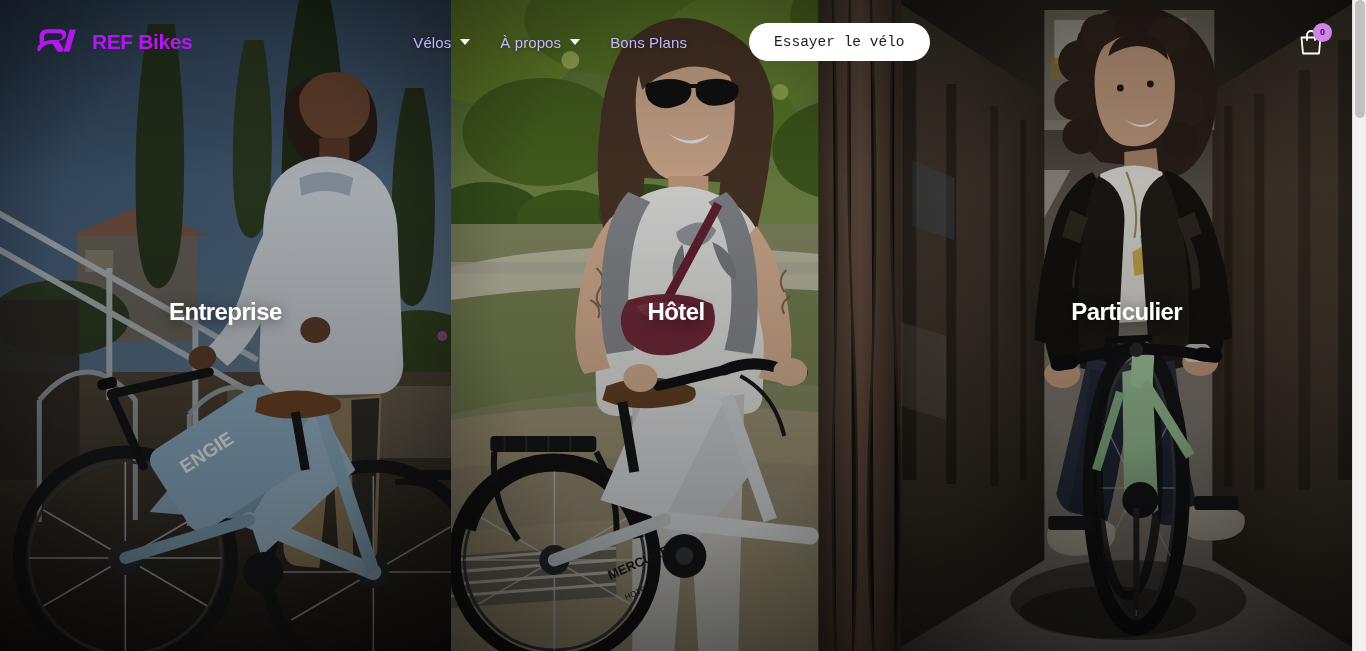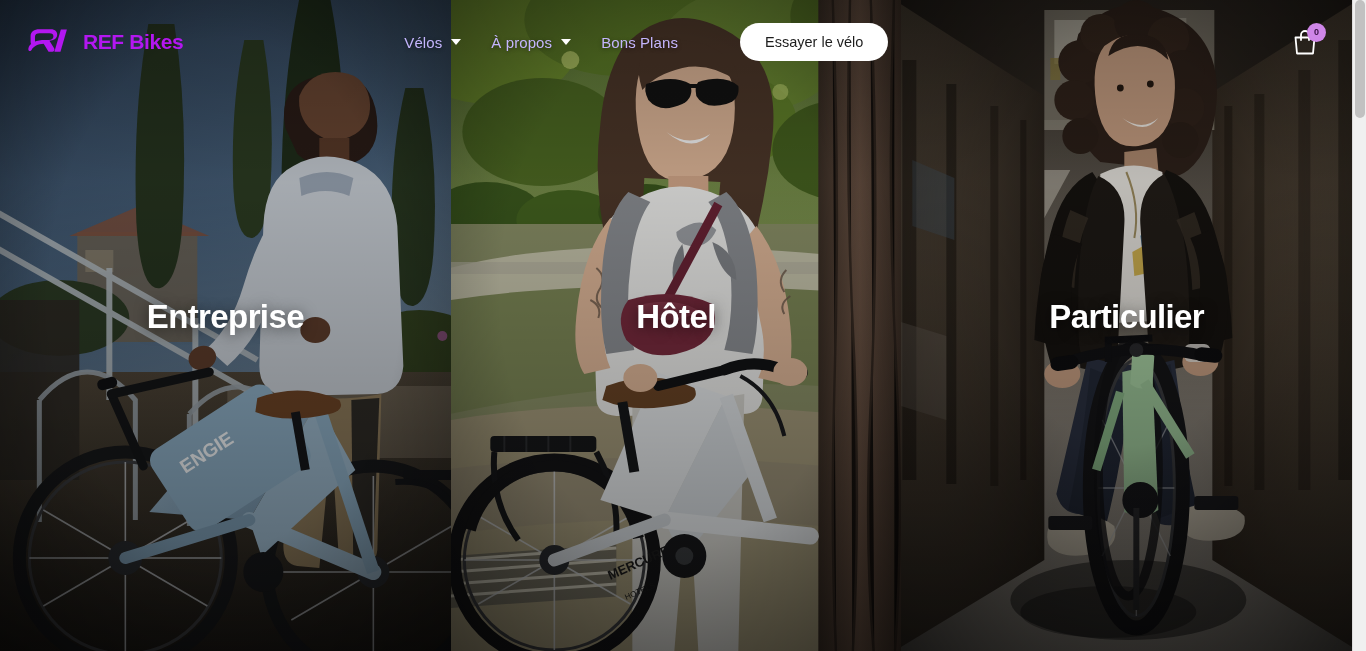--- a/index.html
+++ b/index.html
@@ -18,38 +18,38 @@
   .panel .art { position:absolute; inset:0; }
   .panel .art svg { display:block; width:100%; height:100%; }
   .panel .shade {
     position:absolute; inset:0;
     background:linear-gradient(180deg, rgba(0,0,0,.34) 0%, rgba(0,0,0,.18) 28%, rgba(0,0,0,.30) 60%, rgba(0,0,0,.48) 100%);
   }
   .panel .title {
     position:absolute; left:0; right:0; top:299px;
     text-align:center;
     color:#fff;
-    font-size:33px;
+    font-size:24px;
     font-weight:bold;
     letter-spacing:-0.6px;
     text-shadow:0 2px 14px rgba(0,0,0,.55);
     line-height:1.1;
     z-index:3;
   }
 
   
   #panel-entreprise { background:#37465a; }
   #panel-hotel      { background:#b91c1c; }
   #panel-particulier{ background:#6d28d9; }
 
   
   .header {
-    position:absolute; top:0; left:0; right:20px; height:84px;
+    position:absolute; top:0; left:0; right:14px; height:84px;
     display:flex; align-items:center;
-    padding:0 24px 0 26px;
+    padding:0 24px 0 35px;
     z-index:20;
   }
 
   .brand { display:flex; align-items:center; gap:13px; text-decoration:none; }
   .brand .mark { width:44px; height:30px; display:block; }
   .brand .wordmark {
     color:#b317f0;
     font-size:21px;
     font-weight:bold;
     letter-spacing:-0.4px;
@@ -66,21 +66,21 @@
     text-shadow:0 1px 4px rgba(0,0,0,.45);
     cursor:pointer;
   }
   .caret { width:0; height:0; border-left:5px solid transparent; border-right:5px solid transparent; border-top:6px solid #fff; display:block; }
 
   .actions { display:flex; align-items:center; gap:0; margin-left:62px; }
   .btn {
     display:inline-flex; align-items:center; justify-content:center;
     height:38px; border-radius:19px;
     font-size:14.5px; white-space:nowrap; cursor:pointer; border:none;
-    font-family:Liberation Sans, sans-serif;
+    font-family:Liberation Mono, monospace;
   }
   .btn-ghost { background:#ffffff; color:#1d1d1d; padding:0 25px; }
   .btn-primary { background:#b317f0; color:#ffffff; padding:0 25px; margin-left:53px; }
 
   .cart { position:relative; margin-left:auto; width:34px; height:40px; display:flex; align-items:center; justify-content:center; cursor:pointer; }
   .cart svg { display:block; }
   .cart-badge {
     position:absolute; top:1px; right:-4px;
     width:19px; height:19px; border-radius:50%;
     background:#cf86e8;

